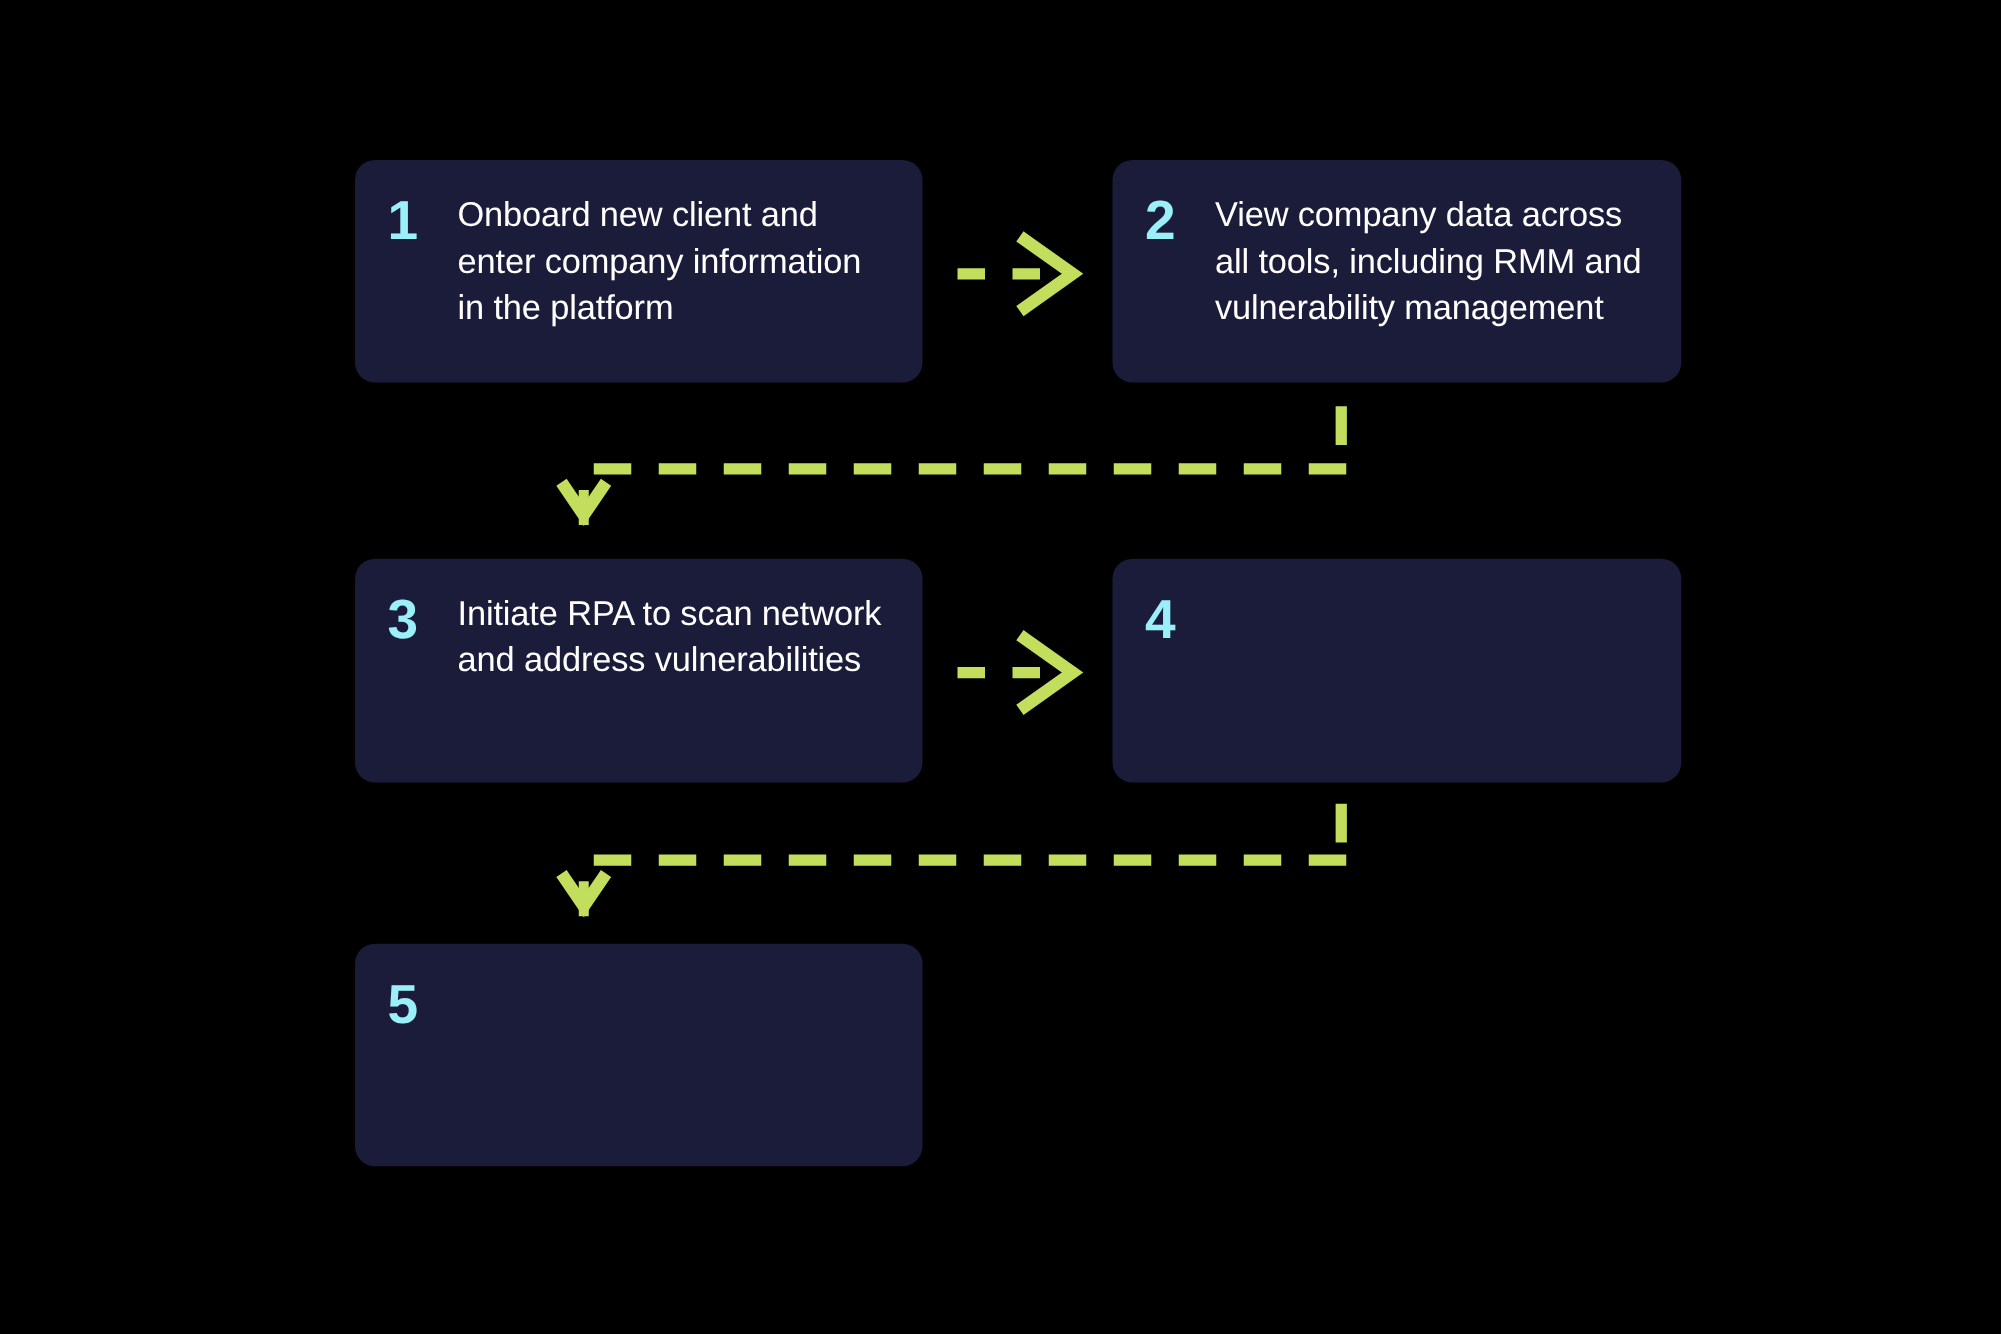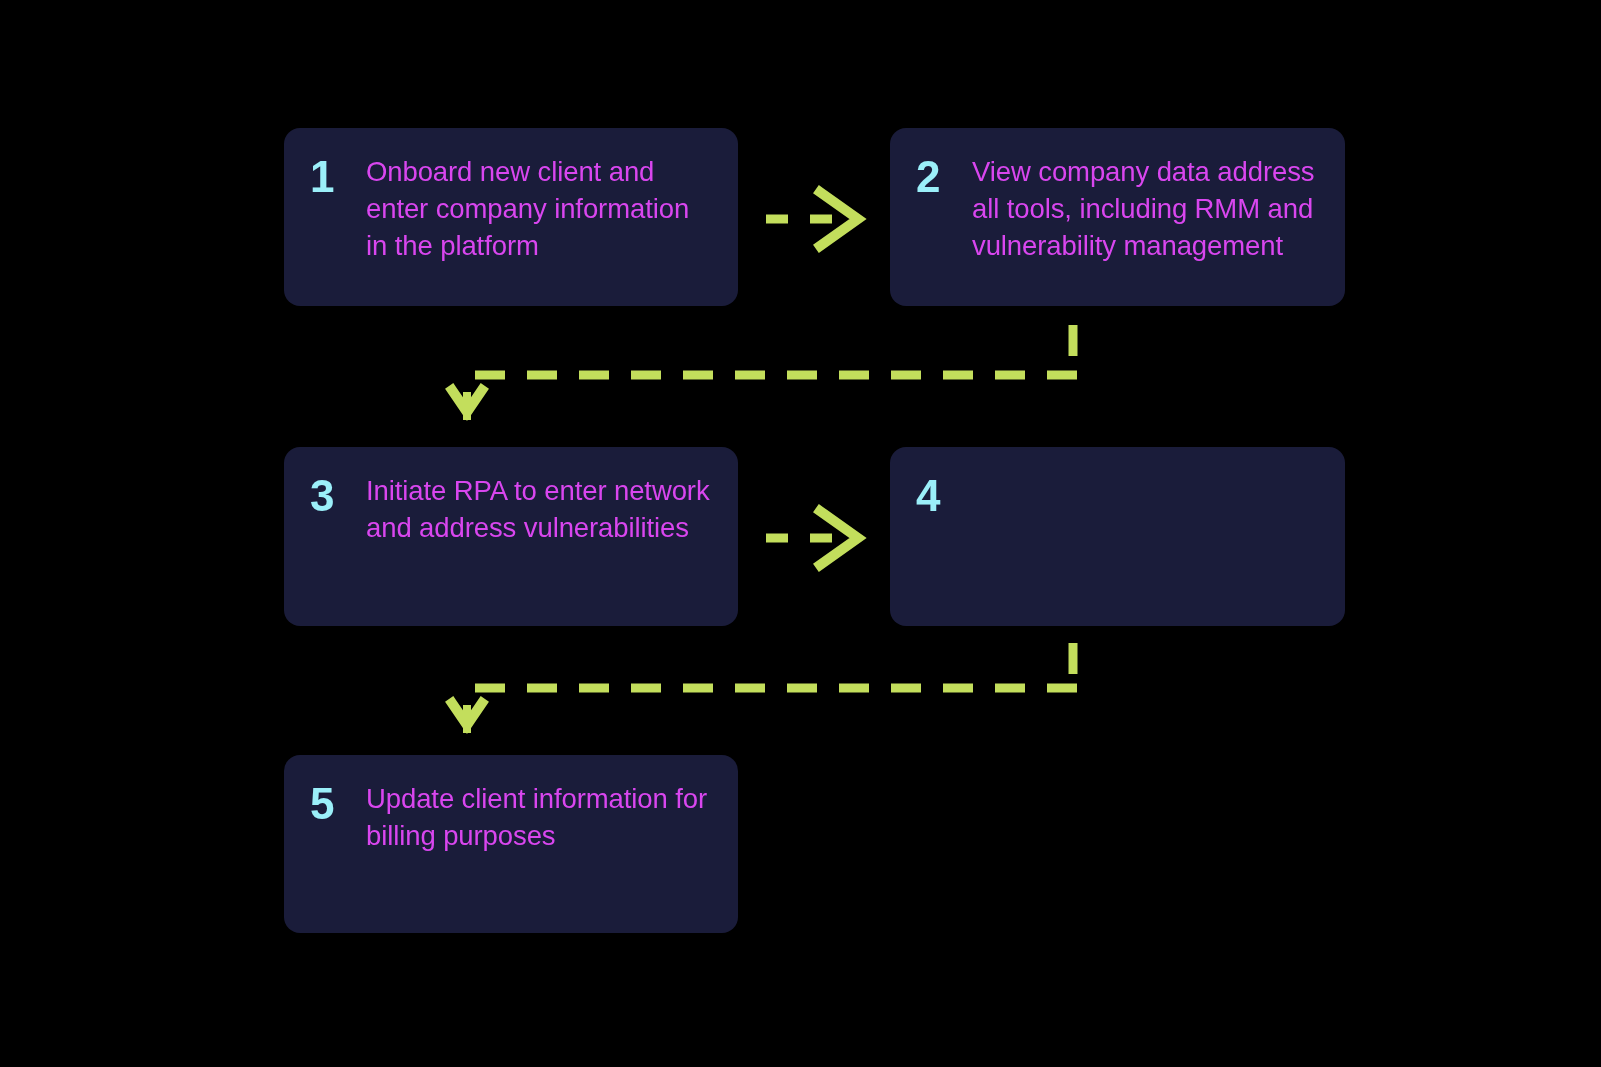--- a/index.html
+++ b/index.html
@@ -38,21 +38,21 @@
     font-weight: 700;
     line-height: 1;
     letter-spacing: -1px;
     margin-right: 16px;
     margin-top: 1px;
     width: 40px;
     text-align: left;
   }
   .step-text {
     flex: 1 1 auto;
-    color: #d946ef;
+    color: #ffffff;
     font-size: 27.5px;
     line-height: 1.345;
     font-weight: 400;
     letter-spacing: -0.1px;
     white-space: pre-line;
   }
 
   
   #box-1 { left: 284px; top: 128px;  width: 454px; height: 178px; }
   #box-2 { left: 890px; top: 128px;  width: 455px; height: 178px; }
@@ -100,30 +100,29 @@
     </g>
   </svg>
 
   <div class="step-box" id="box-1">
     <div class="step-num">1</div>
     <div class="step-text">Onboard new client and enter company information in the platform</div>
   </div>
 
   <div class="step-box" id="box-2">
     <div class="step-num">2</div>
-    <div class="step-text">View company data address all tools, including RMM and vulnerability management</div>
+    <div class="step-text">View company data across all tools, including RMM and vulnerability management</div>
   </div>
 
   <div class="step-box" id="box-3">
     <div class="step-num">3</div>
-    <div class="step-text">Initiate RPA to enter network and address vulnerabilities</div>
+    <div class="step-text">Initiate RPA to scan network and address vulnerabilities</div>
   </div>
 
   <div class="step-box" id="box-4">
     <div class="step-num">4</div>
   </div>
 
   <div class="step-box" id="box-5">
     <div class="step-num">5</div>
-    <div class="step-text">Update client information for billing purposes</div>
   </div>
 
 </div>
 
 </body></html>

